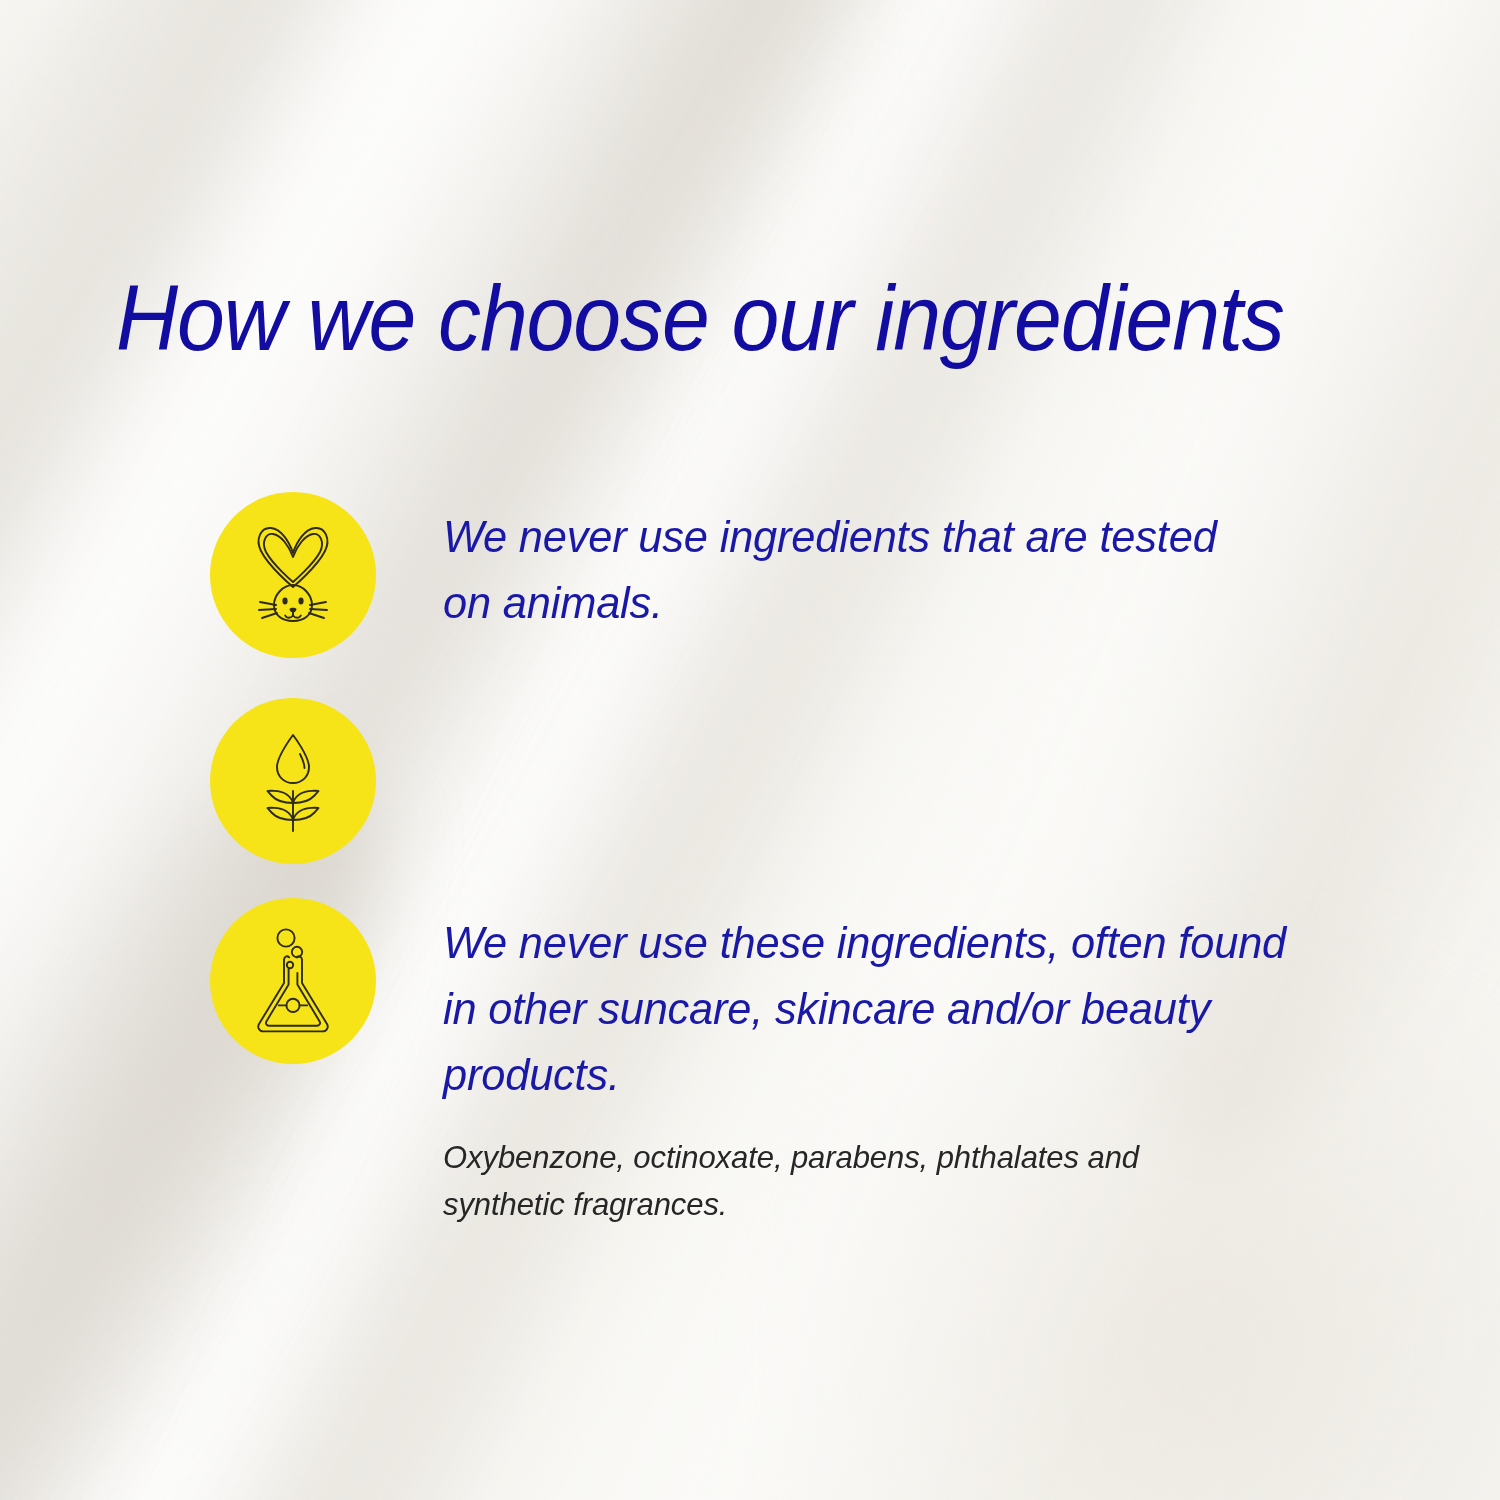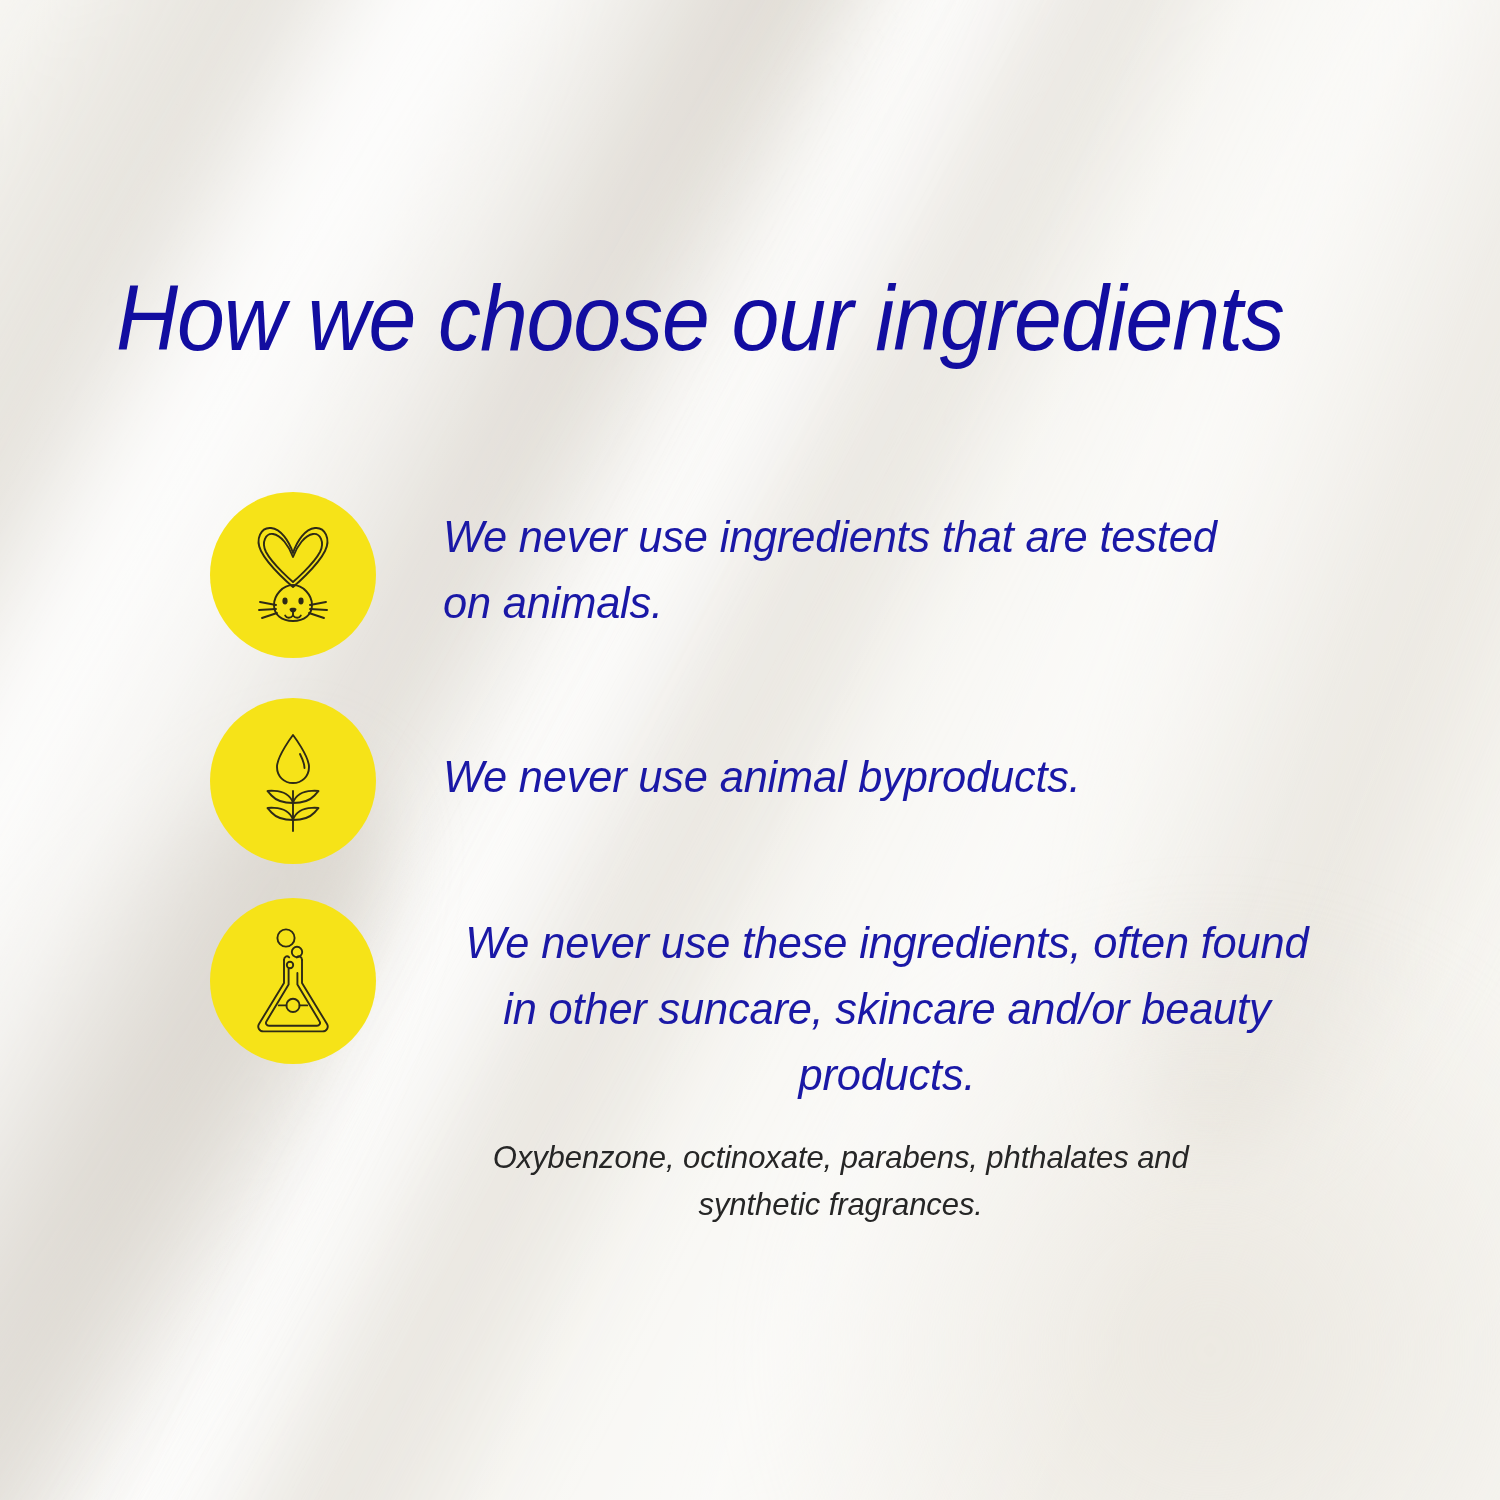--- a/index.html
+++ b/index.html
@@ -109,21 +109,21 @@
 
   .feature-row {
     position:absolute;
     left:0;
     width:1500px;
     display:flex;
     align-items:flex-start;
   }
   .row-0 { top:0px; }
   .row-1 { top:206px; }
-  .row-2 { top:406px;text-align:center; }
+  .row-2 { top:406px; }
 
   .icon-badge {
     flex:0 0 auto;
     margin-left:210px;
     width:166px; height:166px;
     border-radius:50%;
     background:#f6e318;
     display:flex;
     align-items:center;
     justify-content:center;
@@ -234,23 +234,20 @@
           <path d="M60 82 C68 82 76.5 80 81.5 74.5 C86 69.5 85.5 70 85.5 70
                    C85.5 70 74 68.6 67 73 C61.5 76.5 60 82 60 82 Z"></path>
 
           <path d="M60 99 C52 99 43.5 97 38.5 91.5 C34 86.5 34.5 87 34.5 87
                    C34.5 87 46 85.6 53 90 C58.5 93.5 60 99 60 99 Z"></path>
 
           <path d="M60 99 C68 99 76.5 97 81.5 91.5 C86 86.5 85.5 87 85.5 87
                    C85.5 87 74 85.6 67 90 C61.5 93.5 60 99 60 99 Z"></path>
         </svg>
       </div>
-      <div class="feature-text-wrap">
-        <div class="feature-text t1">We never use animal byproducts.</div>
-      </div>
     </div>
 
     <div class="feature-row row-2">
       <div class="icon-badge">
         <svg width="120" height="120" viewBox="0 0 120 120" fill="none" stroke="#2e2a16" stroke-width="1.9" stroke-linecap="round" stroke-linejoin="round">
 
           <circle cx="53" cy="17" r="8.6"></circle>
           <circle cx="64" cy="31" r="5.2"></circle>
           <circle cx="57" cy="44" r="3.2"></circle>
 

